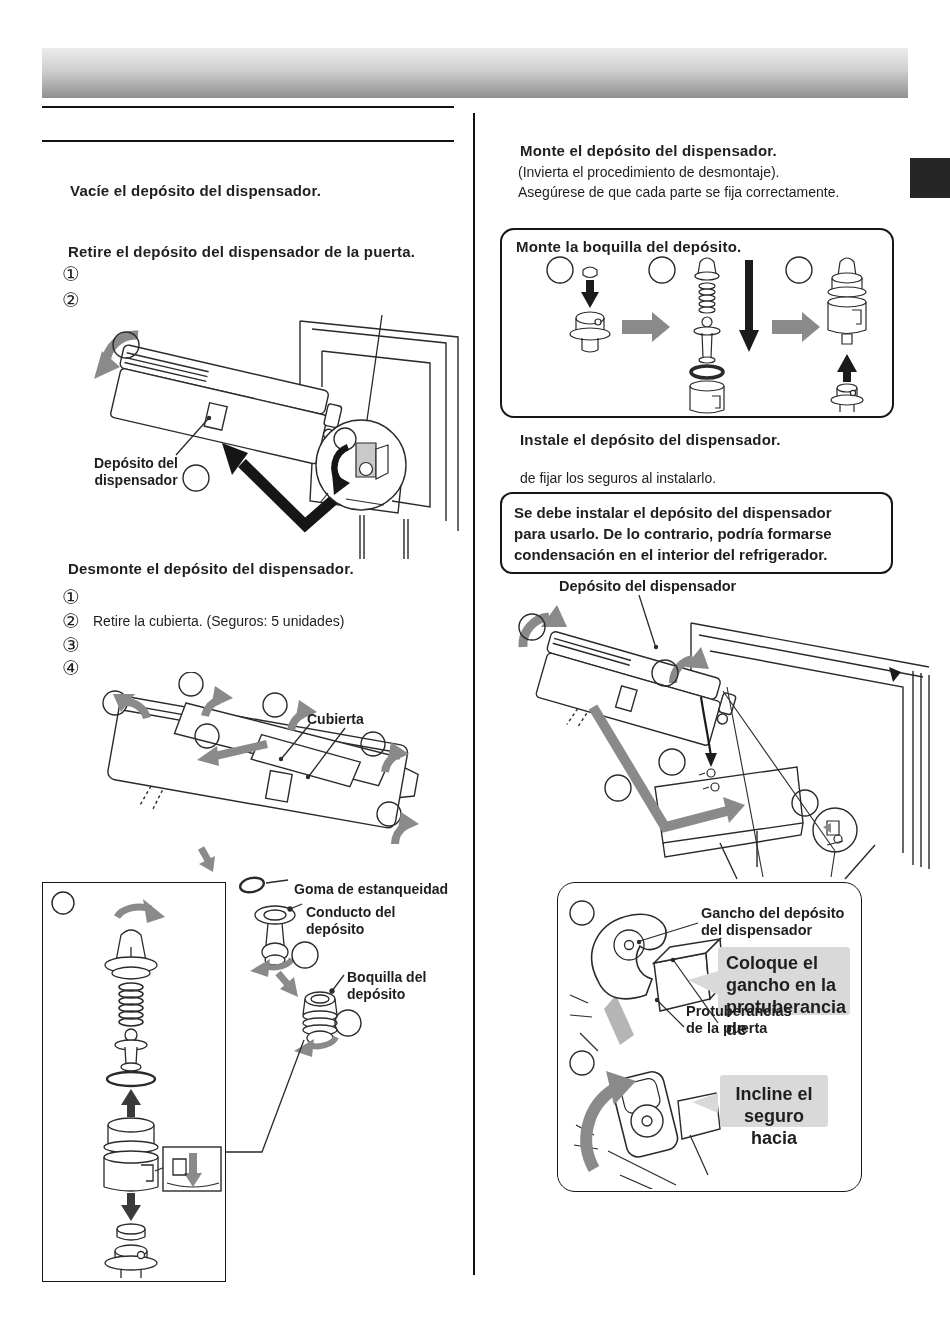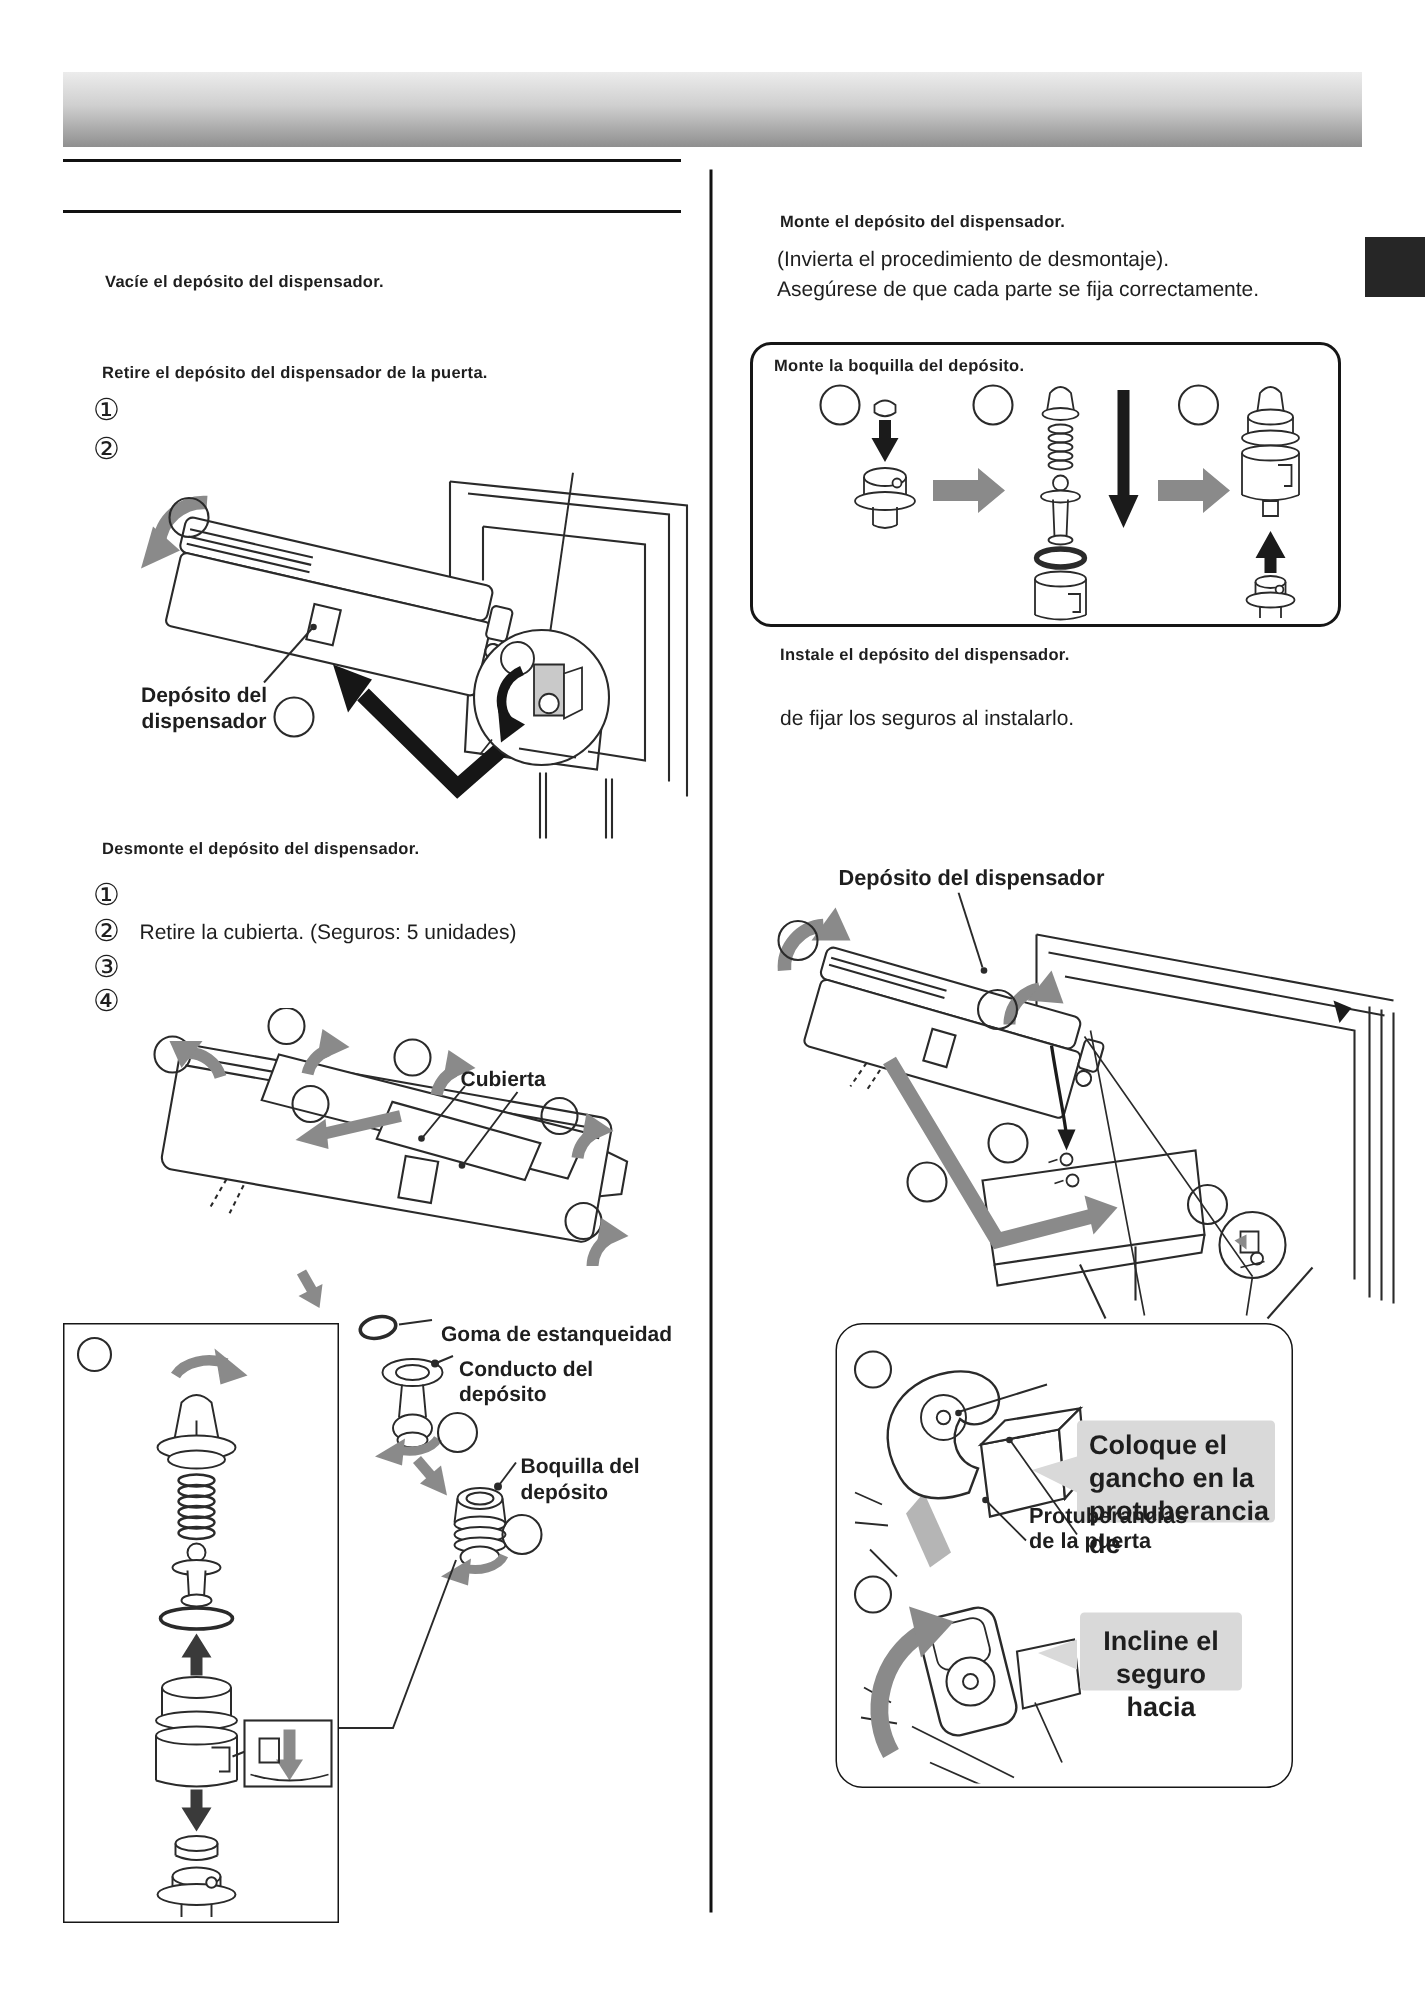--- a/index.html
+++ b/index.html
@@ -1,19 +1,19 @@
 <!DOCTYPE html>
 <html><head>
 <meta charset="utf-8">
 <style>
   html,body{margin:0;padding:0;background:#fff;}
   #page{position:relative;width:950px;height:1344px;background:#fff;overflow:hidden;
         font-family:"Liberation Sans","DejaVu Sans",sans-serif;color:#1e1e1e;}
   .abs{position:absolute;}
-  .h-bold{font-weight:bold;font-size:11px;letter-spacing:.2px;white-space:nowrap;}
+  .h-bold{font-weight:bold;font-size:15px;letter-spacing:.2px;white-space:nowrap;}
   .body-txt{font-size:14px;white-space:nowrap;}
   .circnum{font-size:20px;line-height:1;color:#1e1e1e;}
   .dlabel{font-weight:bold;font-size:14px;line-height:1.18;}
   .rule{background:#111;height:2px;}
   .vdiv{background:#111;width:2px;}
   .rbox{border:2px solid #161616;border-radius:14px;background:#fff;box-sizing:border-box;}
   .graynote{background:#d9d9d9;border-radius:3px;font-weight:bold;font-size:18px;line-height:1.22;padding:6px 8px;box-sizing:border-box;}
   svg{display:block;}
 </style>
 </head>
@@ -297,20 +297,23 @@
         <circle cx="351" cy="163" r="2.6"></circle>
       </g>
     </svg>
   </div>
 
   <div class="abs body-txt" style="left:518px;top:184px;">Asegúrese de que cada parte se fija correctamente.</div>
 
   <div class="abs h-bold" style="left:520px;top:431px;">Instale el depósito del dispensador.</div>
   <div class="abs body-txt" style="left:520px;top:470px;">de fijar los seguros al instalarlo.</div>
 
+  <div class="abs rbox" style="left:500px;top:492px;width:393px;height:82px;border-radius:12px;">
+    <div style="font-weight:bold;font-size:15px;line-height:1.4;padding:8px 12px;width:372px;box-sizing:border-box;">Se debe instalar el depósito del dispensador para usarlo. De lo contrario, podría formarse condensación en el interior del refrigerador.</div>
+  </div>
 
   <div class="abs dlabel" style="left:559px;top:578px;font-size:14.5px;">Depósito del dispensador</div>
 
   <svg class="abs" style="left:505px;top:595px;" width="432" height="287" viewBox="0 0 432 287">
     <g stroke="#2a2a2a" fill="none" stroke-width="1.4">
       <path d="M186,28 L424,72 M194,40 L418,82"></path>
       <path d="M408,76 L408,270 M416,78 L416,272 M424,80 L424,274"></path>
       <path d="M186,28 L186,92"></path>
       <path d="M205,56 L398,92 L398,258"></path>
       <path d="M150,192 L292,172 L298,228 L158,248 Z"></path>
@@ -396,18 +399,19 @@
       <circle cx="89" cy="238" r="16" fill="#fff" stroke="#2a2a2a" stroke-width="1.4"></circle>
       <circle cx="89" cy="238" r="5" fill="none" stroke="#2a2a2a" stroke-width="1.3"></circle>
       <polygon points="120,218 158,210 162,246 124,256" fill="#fff" stroke="#2a2a2a" stroke-width="1.4"></polygon>
       <path d="M50,268 L118,302 M62,292 L112,314 M132,252 L150,292 M36,252 L18,242 M40,266 L16,262" stroke="#2a2a2a" stroke-width="1.2" fill="none"></path>
       <g>
         <path d="M36,286 A60,60 0 0 1 56,206" stroke="#8a8a8a" stroke-width="12" fill="none"></path>
         <polygon points="48,188 78,198 56,222" fill="#8a8a8a"></polygon>
       </g>
       <polygon points="160,210 134,219 160,230" fill="#d9d9d9"></polygon>
     </svg>
+    <div class="abs dlabel" style="left:143px;top:22px;width:155px;font-size:14.5px;">Gancho del depósito del dispensador</div>
     <div class="abs graynote" style="left:160px;top:64px;width:132px;height:68px;">Coloque el gancho en la protuberancia de</div>
     <div class="abs dlabel" style="left:128px;top:120px;width:120px;font-size:14.5px;">Protuberancias de la puerta</div>
     <div class="abs graynote" style="left:162px;top:192px;width:108px;height:52px;padding-top:9px;text-align:center;">Incline el seguro hacia</div>
   </div>
 
 </div>
 
 </body></html>

